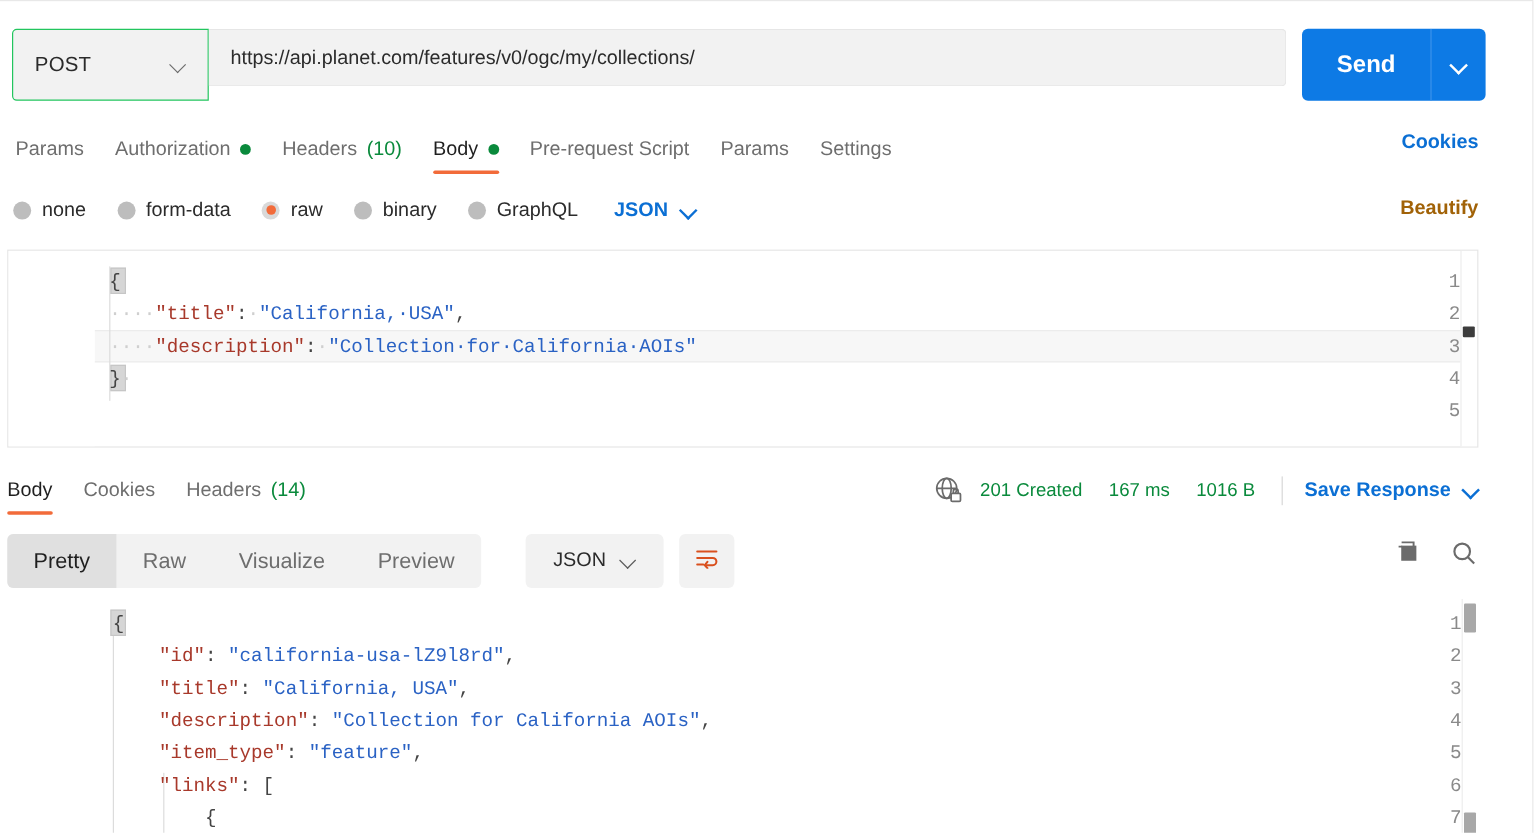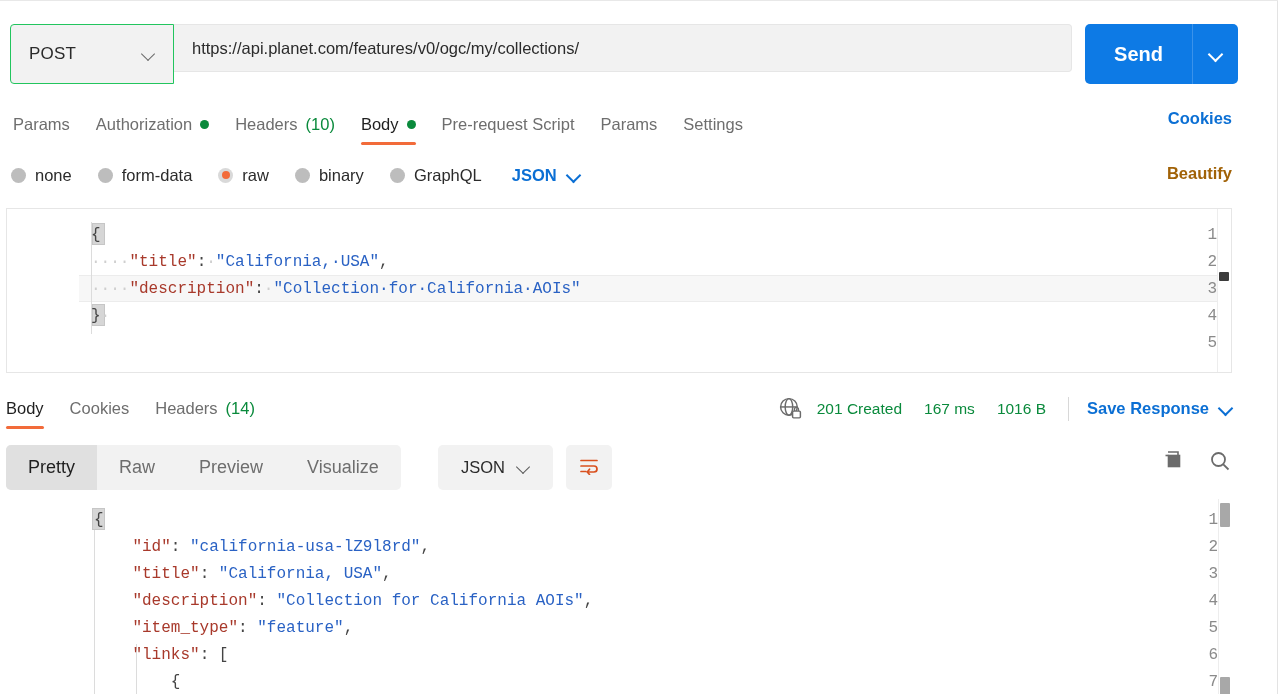--- a/index.html
+++ b/index.html
@@ -343,22 +343,22 @@
     <span class="meta-item">167 ms</span>
     <span class="meta-item">1016 B</span>
     <span class="meta-sep"></span>
     <span class="save-resp">Save Response</span>
     <span class="chev"></span>
   </div>
 
   <div class="view-toggle">
     <div class="vtab active">Pretty</div>
     <div class="vtab">Raw</div>
+    <div class="vtab">Visualize</div>
     <div class="vtab">Preview</div>
-    <div class="vtab">Visualize</div>
   </div>
   <div class="resp-json-select">
     <span>JSON</span>
     <span class="chev"></span>
   </div>
   <div class="wrap-btn">
     <span>
       <svg width="22" height="18" viewBox="0 0 22 18" fill="none" stroke="#d9501e" stroke-width="1.7" stroke-linecap="round">
         <line x1="3" y1="3.5" x2="19" y2="3.5"></line>
         <path d="M3 9h13a3 3 0 0 1 0 6h-6"></path>

